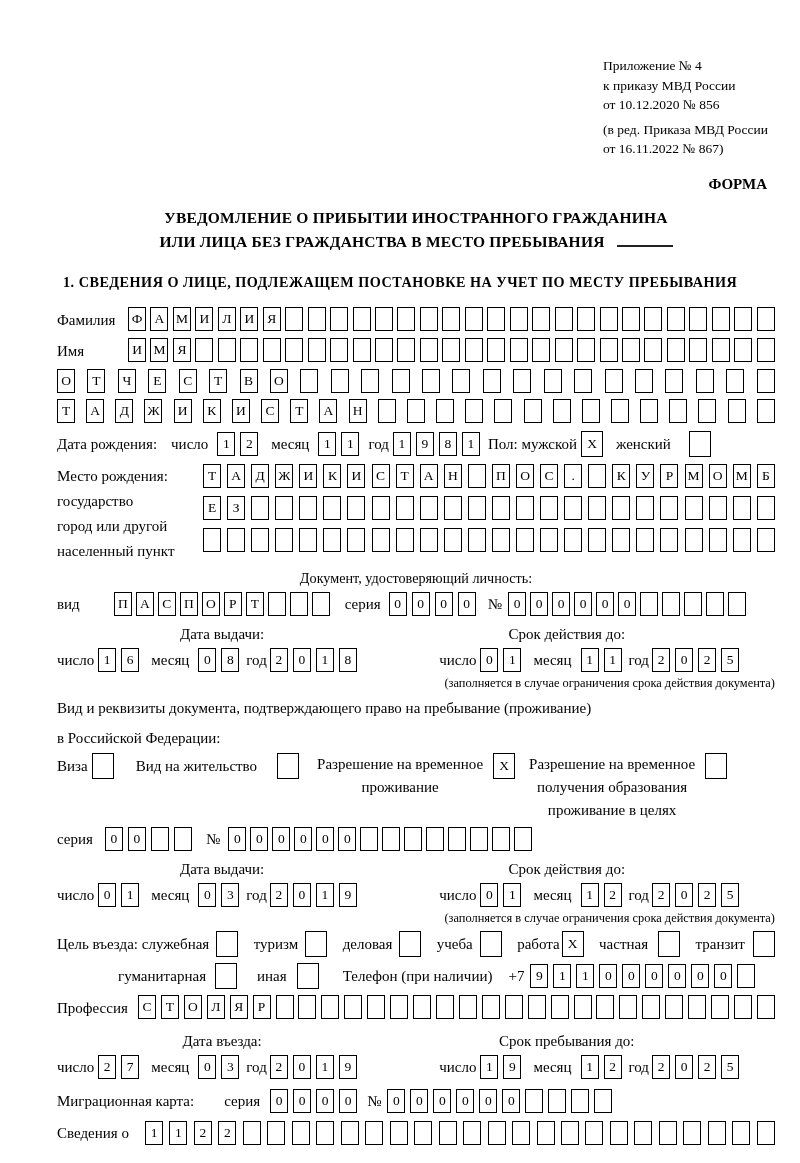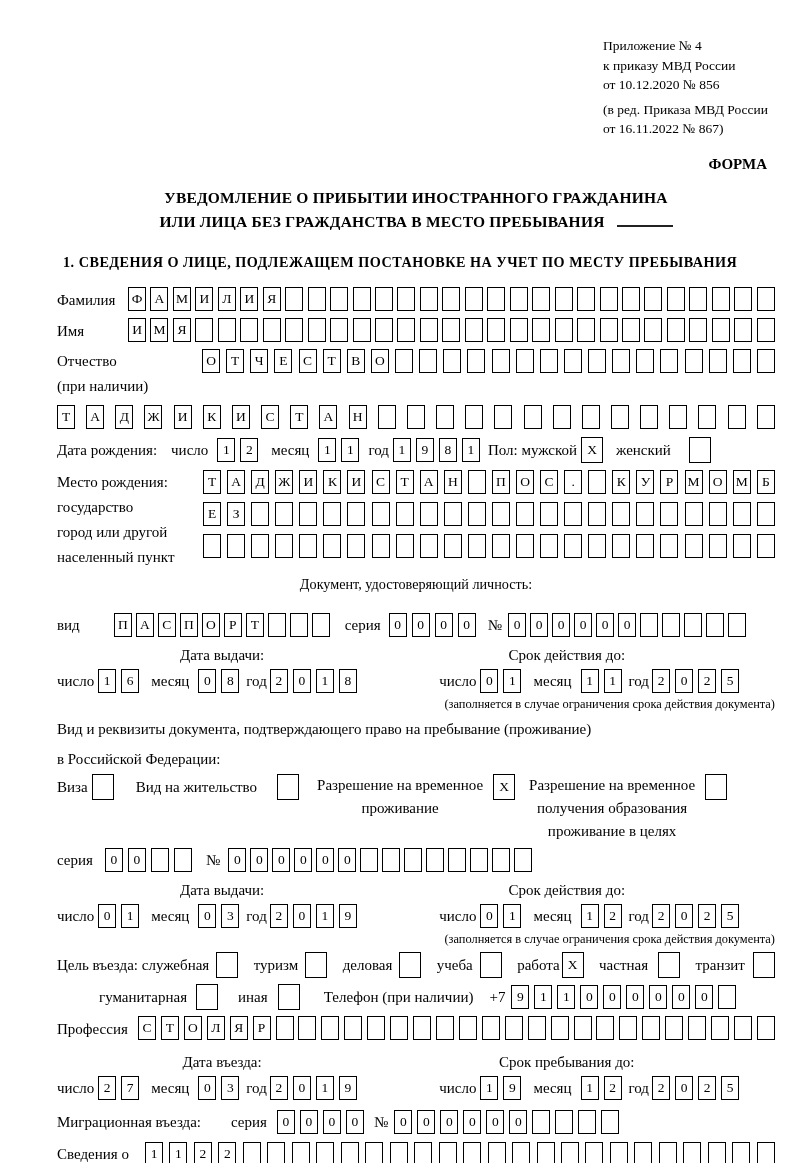--- a/index.html
+++ b/index.html
@@ -2,21 +2,21 @@
 <html lang="ru"><head>
 <meta charset="utf-8">
 <style>
   * { box-sizing: border-box; }
   html, body { margin: 0; padding: 0; }
   body {
     width: 800px; height: 1163px; background: #ffffff; color: #000;
     font-family: "Liberation Serif", "DejaVu Serif", serif;
     overflow: hidden;
   }
-  .page { width: 800px; height: 1163px; padding: 36px 25px 0 57px; }
+  .page { width: 800px; height: 1163px; padding: 56px 25px 0 57px; }
 
   .hdr { width: 172px; margin-left: auto; font-size: 13.5px; line-height: 1.45; }
   .hdr .gap { margin-top: 5px; }
   .forma { text-align: right; font-weight: bold; font-size: 15px; margin: 17px 8px 13px 0; }
 
   .title { text-align: center; font-weight: bold; font-size: 15.5px; line-height: 1.55; letter-spacing: .2px; }
   .blank-line { display: inline-block; width: 56px; height: 13px; border-bottom: 2px solid #222; margin-left: 12px; }
 
   .sec-heading { font-weight: bold; font-size: 14.2px; letter-spacing: .5px; margin: 20px 0 16px 6px; }
 
@@ -127,24 +127,20 @@
         <span class="cell"></span>
         <span class="cell"></span>
         <span class="cell"></span>
         <span class="cell"></span>
         <span class="cell"></span>
         <span class="cell"></span>
       </div>
   </div>
 
   <div class="frow" style="margin-top:5px">
-    <div style="width:145px">
-      <div class="lbl-sm">Отчество</div>
-      <div class="lbl-sm">(при наличии)</div>
-    </div>
     <div class="cells fill">
         <span class="cell">О</span>
         <span class="cell">Т</span>
         <span class="cell">Ч</span>
         <span class="cell">Е</span>
         <span class="cell">С</span>
         <span class="cell">Т</span>
         <span class="cell">В</span>
         <span class="cell">О</span>
         <span class="cell"></span>
@@ -309,21 +305,21 @@
           <span class="cell"></span>
           <span class="cell"></span>
           <span class="cell"></span>
           <span class="cell"></span>
         </div>
     </div>
   </div>
 
   <div class="doc-heading">Документ, удостоверяющий личность:</div>
 
-  <div class="frow" style="margin-top:19px;align-items:center">
+  <div class="frow" style="margin-top:4px;align-items:center">
     <span class="lbl">вид</span>
     <span class="cells" style="margin-left:34px">
         <span class="cell">П</span>
         <span class="cell">А</span>
         <span class="cell">С</span>
         <span class="cell">П</span>
         <span class="cell">О</span>
         <span class="cell">Р</span>
         <span class="cell">Т</span>
         <span class="cell"></span>
@@ -540,21 +536,21 @@
     </span>
     <span style="display:inline-flex;align-items:center">
       <span class="lbl">транзит</span>
       <span class="cells cb" style="margin-left:8px">
           <span class="cell"></span>
         </span>
     </span>
   </div>
 
   <div class="frow" style="margin-top:6px;align-items:center">
-    <span class="lbl" style="margin-left:42px">гуманитарная</span>
+    <span class="lbl" style="margin-left:61px">гуманитарная</span>
     <span class="cells cb" style="margin-left:9px">
         <span class="cell"></span>
       </span>
     <span class="lbl" style="margin-left:20px">иная</span>
     <span class="cells cb" style="margin-left:10px">
         <span class="cell"></span>
       </span>
     <span class="lbl" style="margin-left:24px">Телефон (при наличии)</span>
     <span class="lbl" style="margin-left:16px">+7</span>
     <span class="cells dt" style="margin-left:6px">
@@ -644,21 +640,21 @@
       <span class="cells dt" style="margin-left:3px">
           <span class="cell">2</span>
           <span class="cell">0</span>
           <span class="cell">2</span>
           <span class="cell">5</span>
         </span>
     </div>
   </div>
 
   <div class="frow" style="margin-top:8px;align-items:center">
-    <span class="lbl">Миграционная въезда:</span>
+    <span class="lbl">Миграционная карта:</span>
     <span class="lbl" style="margin-left:30px">серия</span>
     <span class="cells dt" style="margin-left:10px">
         <span class="cell">0</span>
         <span class="cell">0</span>
         <span class="cell">0</span>
         <span class="cell">0</span>
       </span>
     <span class="lbl" style="margin-left:10px">№</span>
     <span class="cells dt" style="margin-left:6px">
         <span class="cell">0</span>

